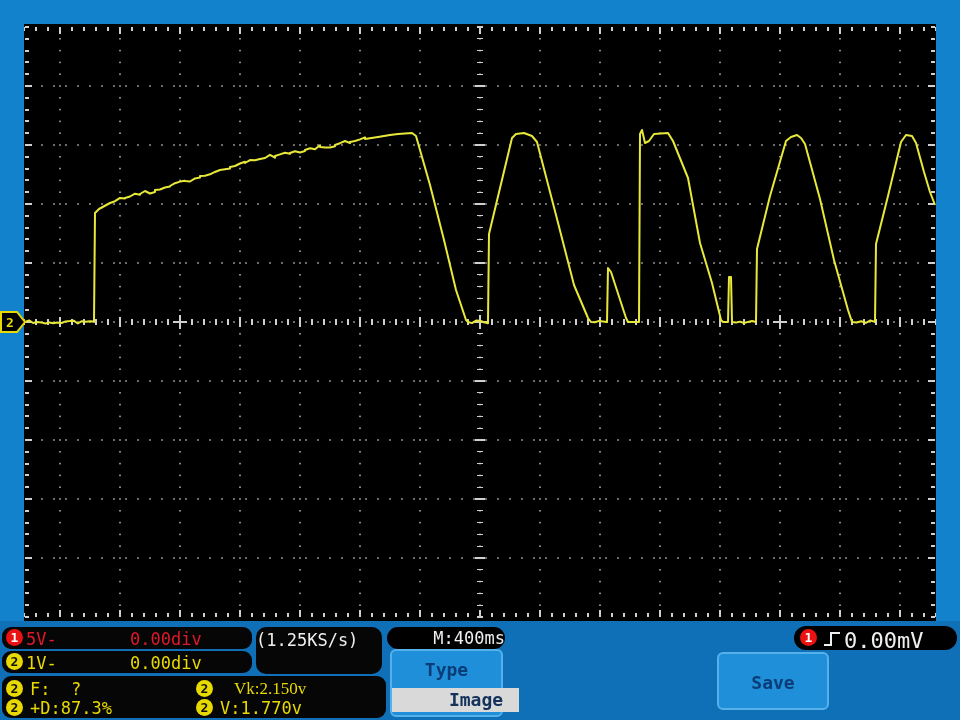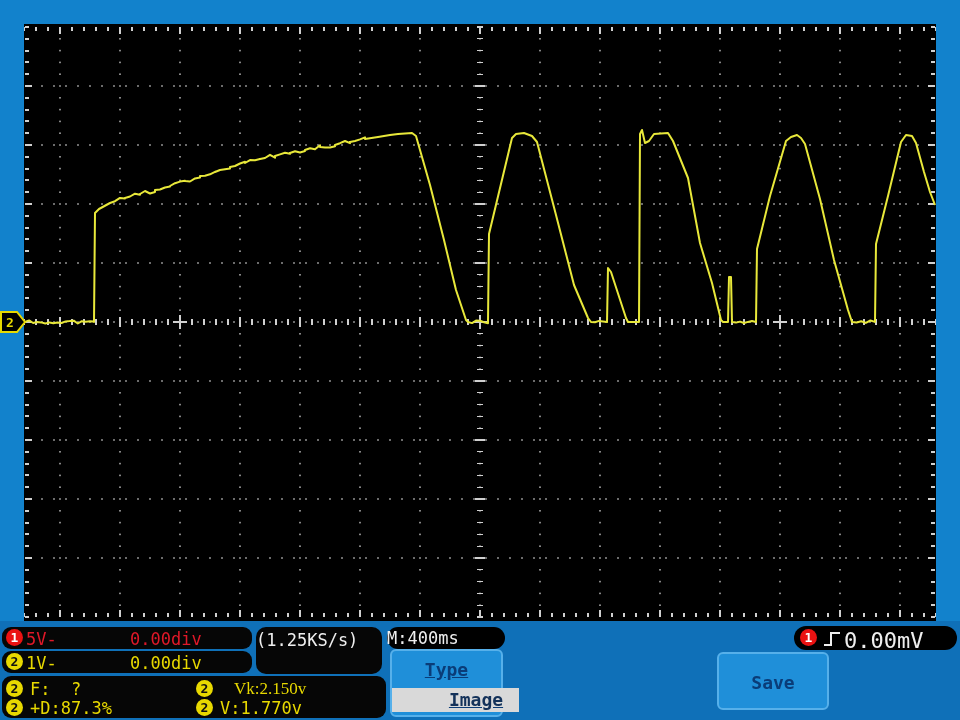--- a/index.html
+++ b/index.html
@@ -37,33 +37,33 @@
   .black-box{position:absolute;background:#060606;}
   #ch1-box{left:2px;top:6px;width:250px;height:22px;border-radius:9px;}
   #ch2-box{left:2px;top:30px;width:250px;height:22px;border-radius:9px;}
   .ch-scale{position:absolute;left:24px;top:2px;font-size:17px;}
   .ch-offset{position:absolute;left:128px;top:2px;font-size:17px;}
   .red-text{color:#e01828;}
   .yellow-text{color:#e8d900;}
   #acq-box{left:256px;top:6px;width:126px;height:47px;border-radius:10px;color:#efefef;
            text-align:left;font-size:17px;line-height:23px;padding-top:2px;box-sizing:border-box;}
   #m-pill{left:387px;top:6px;width:118px;height:22px;border-radius:11px;background:#000;
-          color:#efefef;text-align:left;line-height:22px;font-size:17px;position:absolute;}
+          color:#efefef;text-align:right;line-height:22px;font-size:17px;position:absolute;}
   #trig-pill{left:794px;top:5px;width:163px;height:24px;border-radius:12px;background:#000;position:absolute;}
   #trig-level{position:absolute;left:50px;top:2px;font-size:22px;color:#efefef;}
   #meas-box{left:2px;top:55px;width:384px;height:42px;border-radius:9px;}
   .meas-text{position:absolute;font-size:17px;color:#e8d900;white-space:pre;}
   .badge{position:absolute;width:17px;height:17px;border-radius:50%;text-align:center;
          line-height:17px;font-size:13px;font-weight:bold;}
   .badge-red{background:#ea1212;color:#fff;}
   .badge-yellow{background:#e8d900;color:#111;}
 
   .menu-btn{position:absolute;background:#1f8fd9;border:2px solid #56b0ea;border-radius:6px;
             box-sizing:border-box;color:#0a3c78;font-size:18px;font-weight:bold;text-align:center;}
-  #type-btn{left:390px;top:28px;width:113px;height:68px;text-decoration:underline;}
+  #type-btn{left:390px;top:28px;width:113px;height:68px;}
   #type-label{margin-top:8px;}
   #type-value{margin:8px auto 0;width:86px;height:24px;background:#d9d9d9;color:#14325a;line-height:24px;padding-left:41px;}
   #save-btn{left:717px;top:31px;width:112px;height:58px;line-height:57px;}
 </style>
 </head>
 <body>
 
 <div id="screen">
 
 

